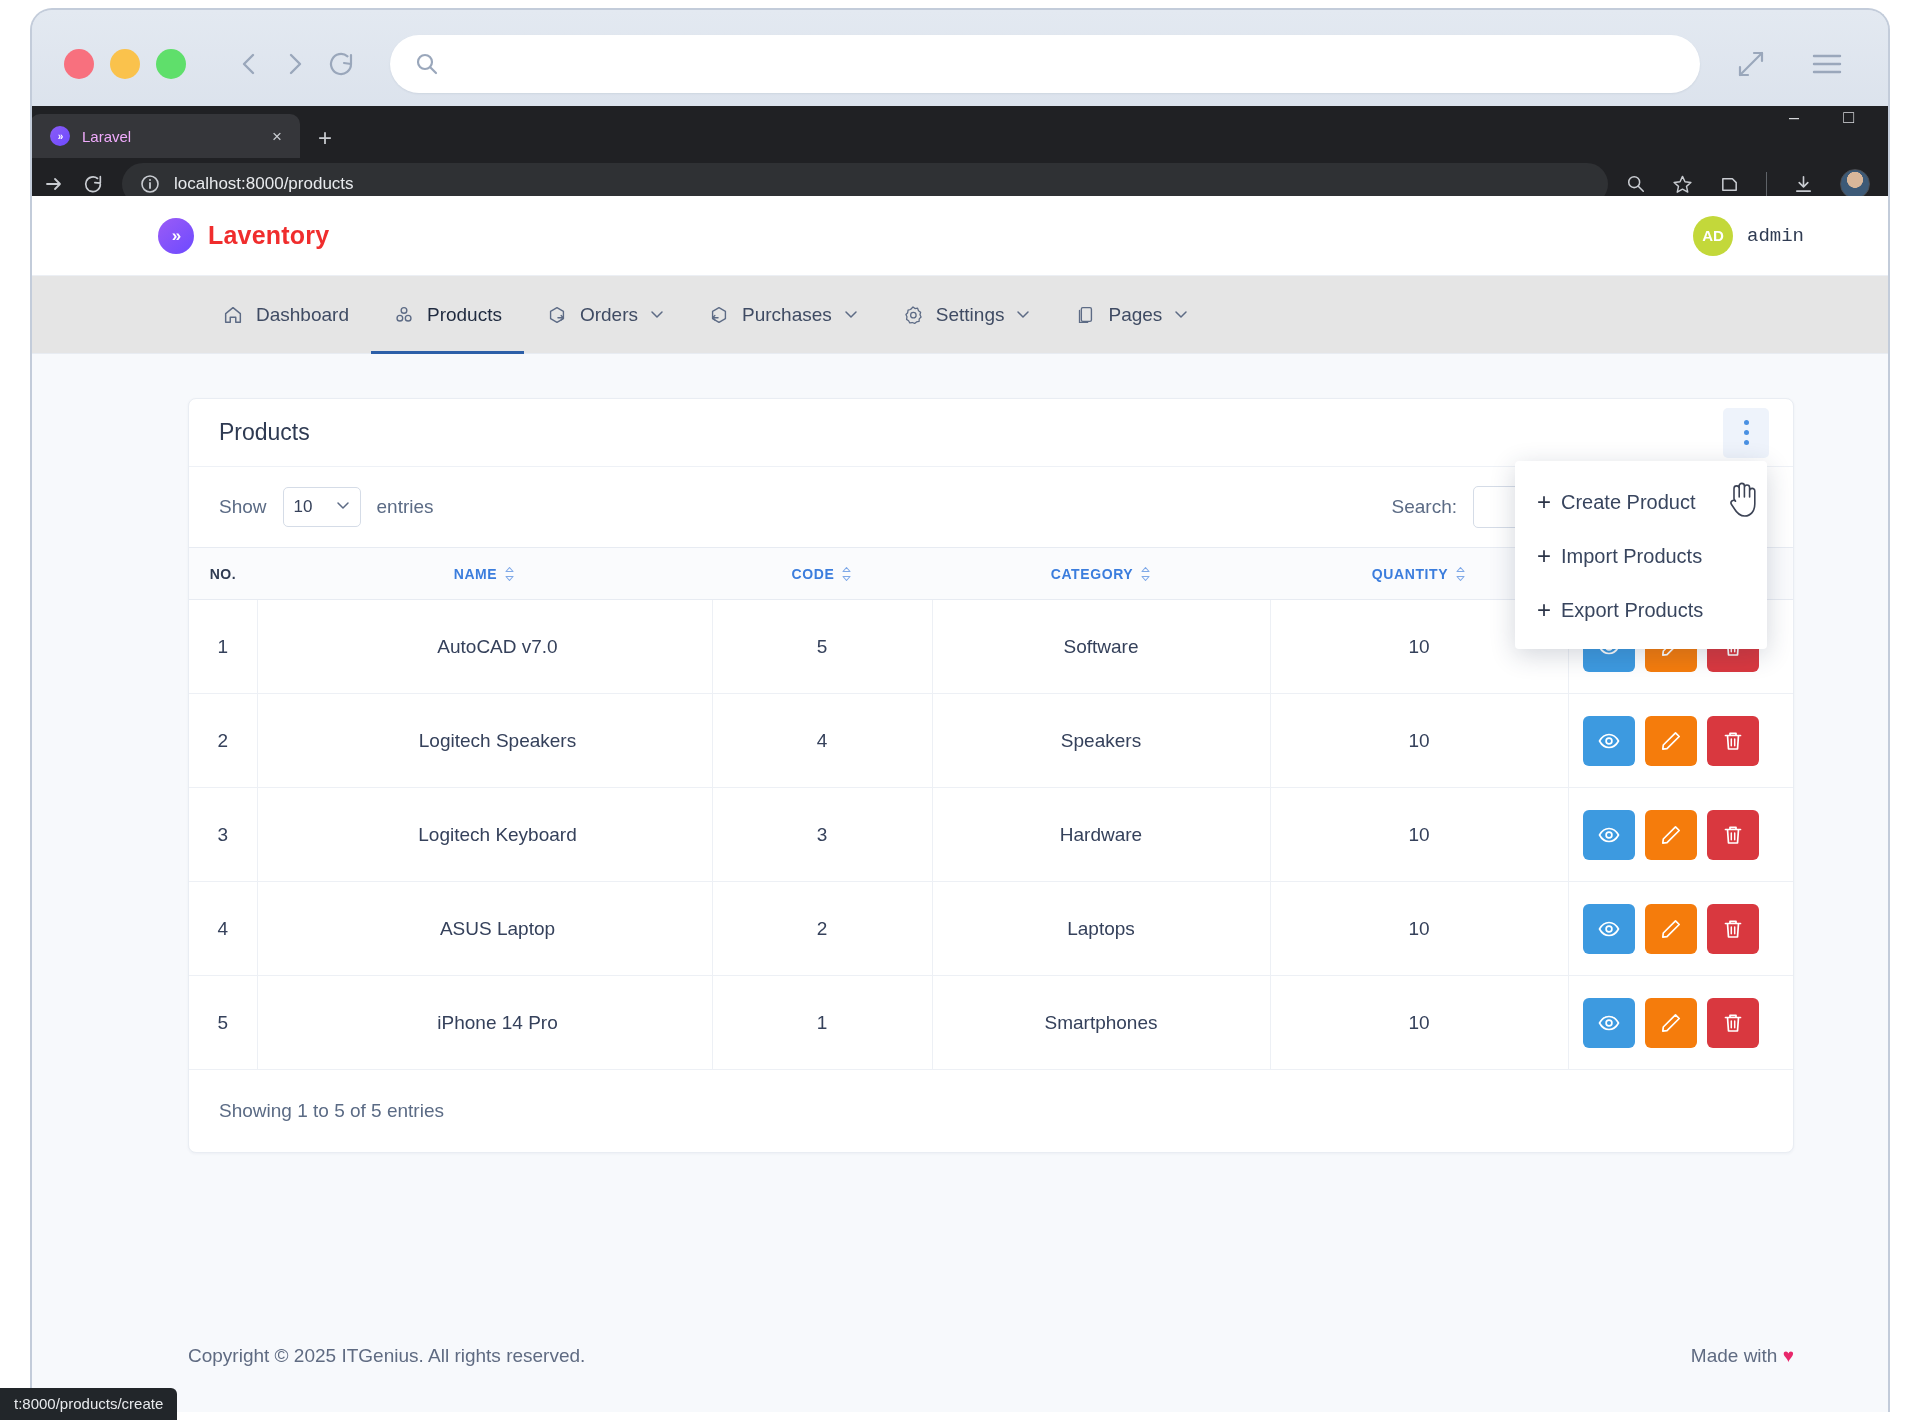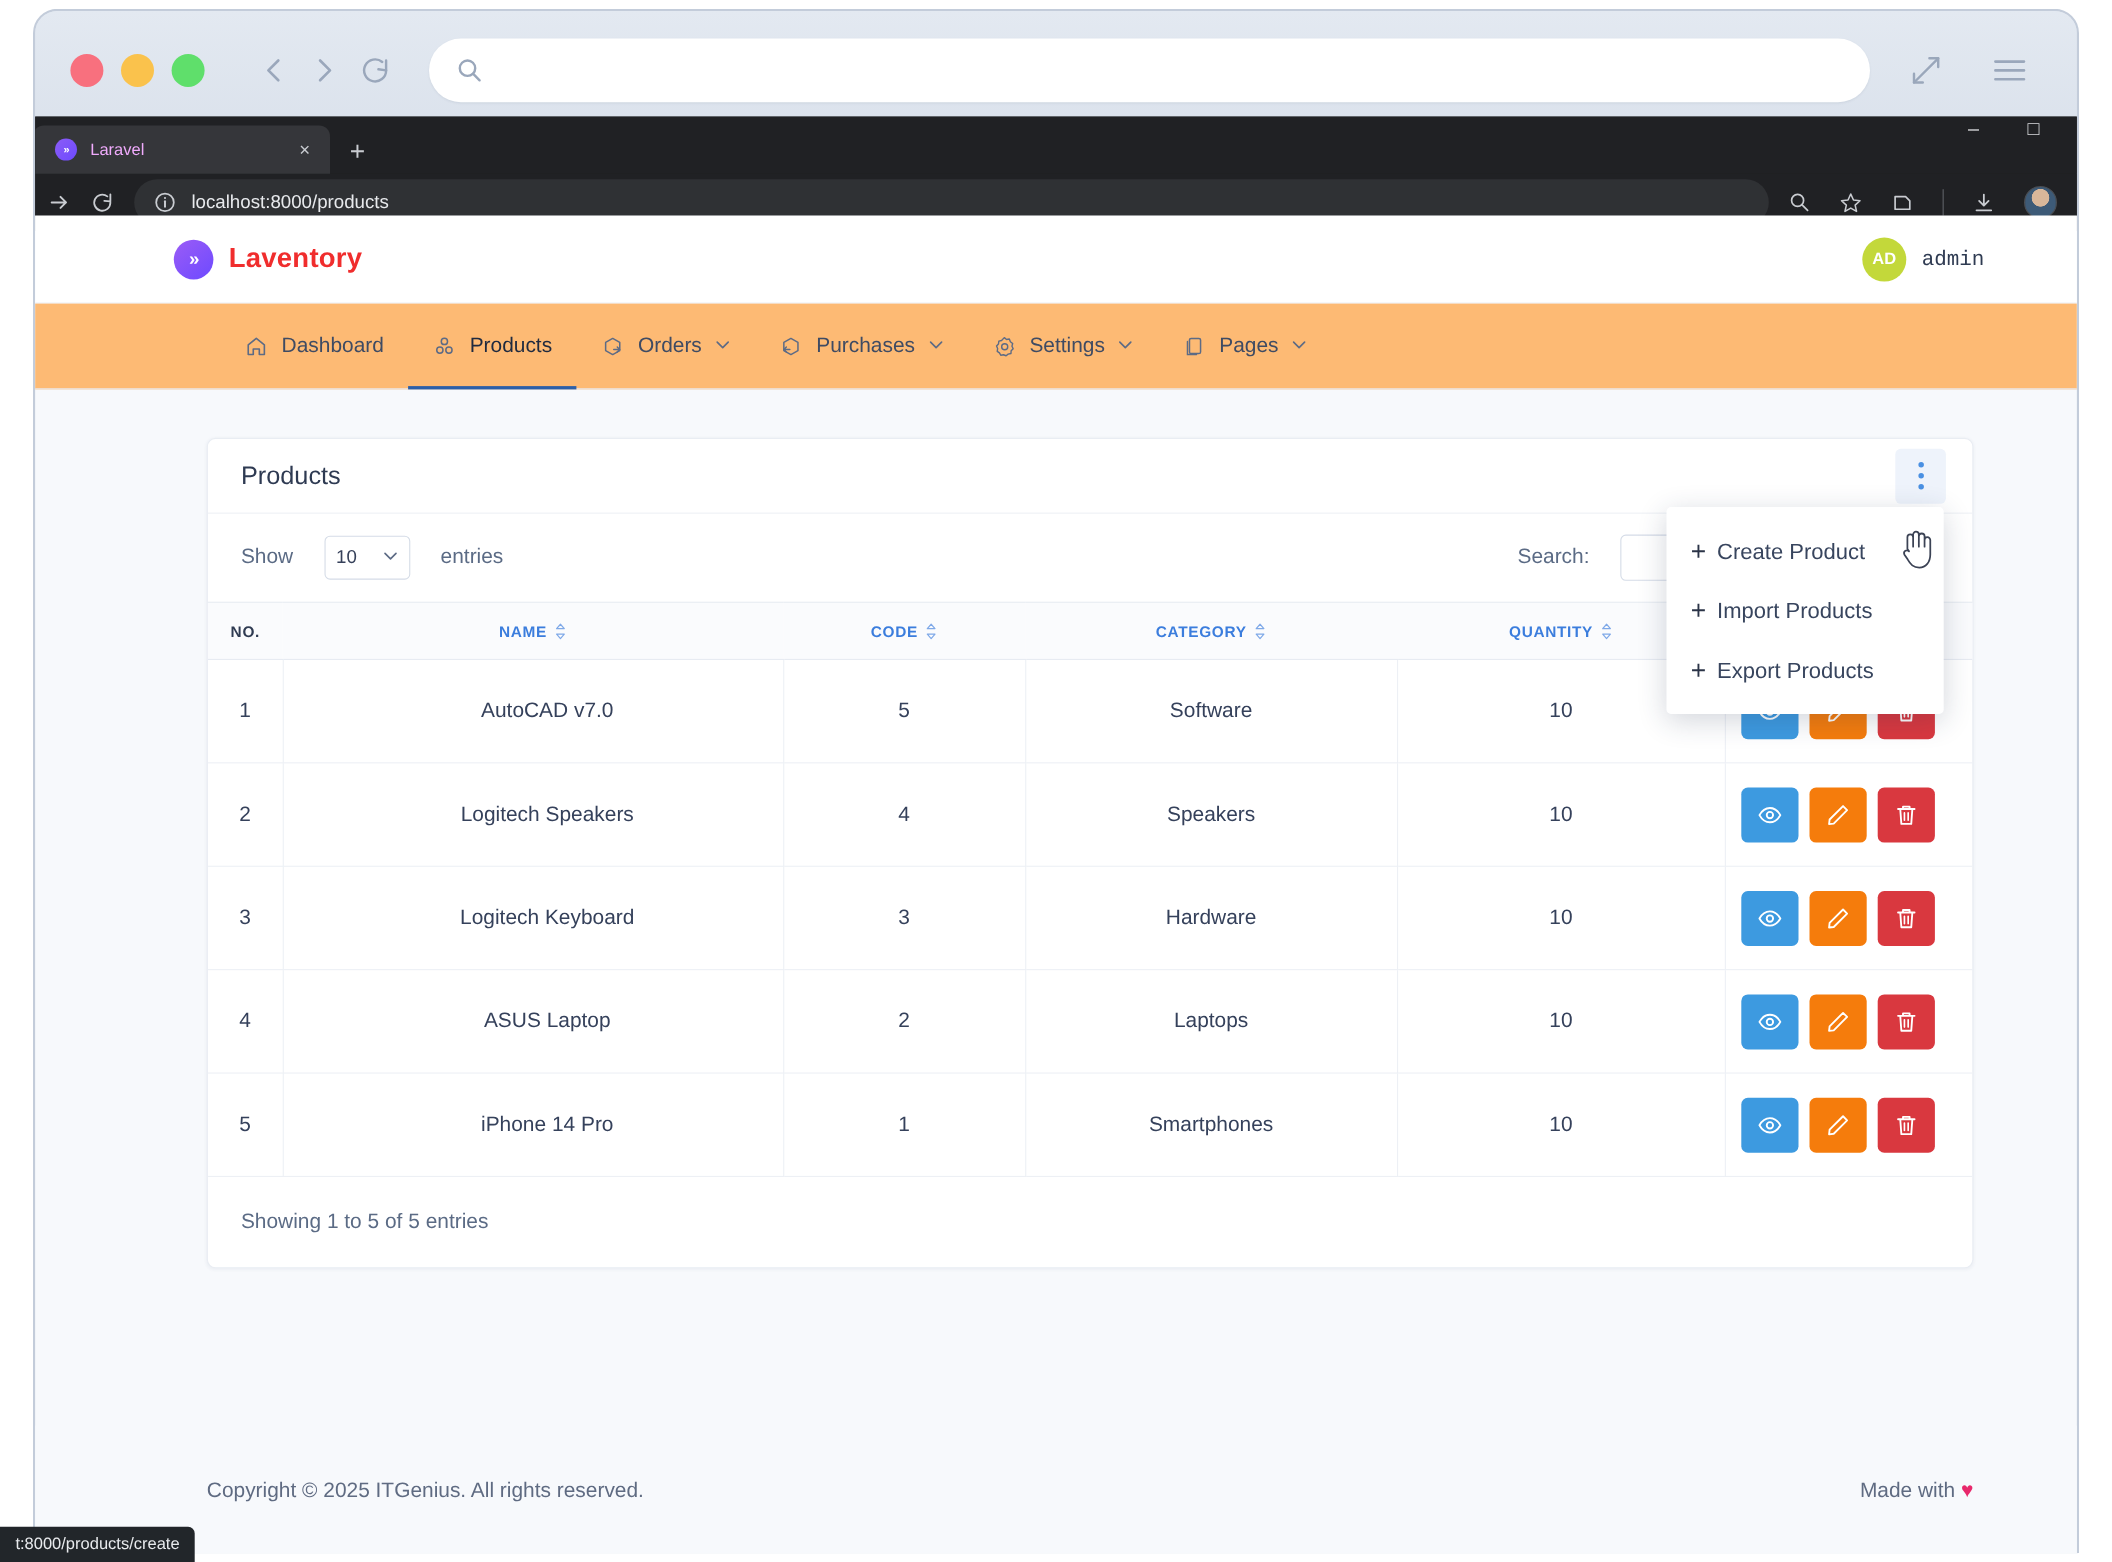--- a/index.html
+++ b/index.html
@@ -158,21 +158,21 @@
     width: 40px; height: 40px; border-radius: 50%;
     background: #c3d83a;
     color: #fff; font-size: 15px; font-weight: 600;
     display: flex; align-items: center; justify-content: center;
   }
   .user-name { color: #2f3b52; font-size: 19px; font-family: Liberation Mono, monospace; }
 
   
   #app-nav {
     height: 78px;
-    background: #fdba74;
+    background: #e5e5e5;
     display: flex; align-items: stretch;
     padding-left: 170px;
     gap: 0;
     border-bottom: 1px solid #e8ecf2;
   }
   .nav-item {
     display: flex; align-items: center; gap: 12px;
     padding: 0 22px;
     color: #3f4b63;
     font-size: 19px;
@@ -211,21 +211,21 @@
     gap: 5px;
   }
   #kebab i { width: 5px; height: 5px; border-radius: 50%; background: #4a90e2; display: block; }
 
   
   #controls {
     height: 80px;
     display: flex; align-items: center; justify-content: space-between;
     padding: 0 30px;
   }
-  .ctl-left, .ctl-right { display: flex; align-items: center; gap: 28px; }
+  .ctl-left, .ctl-right { display: flex; align-items: center; gap: 16px; }
   .ctl-label { font-size: 19px; color: #5b6float; color: #5b6b85; }
   #entries-select {
     width: 78px; height: 40px;
     border: 1px solid #d5dce7;
     border-radius: 5px;
     display: flex; align-items: center; justify-content: space-between;
     padding: 0 10px;
     font-size: 17px; color: #36415a;
     background: #fff;
   }

